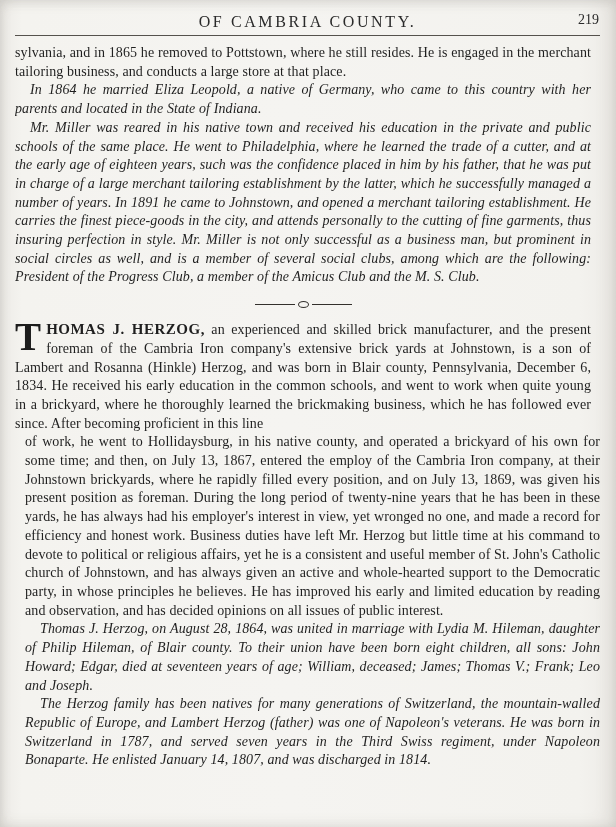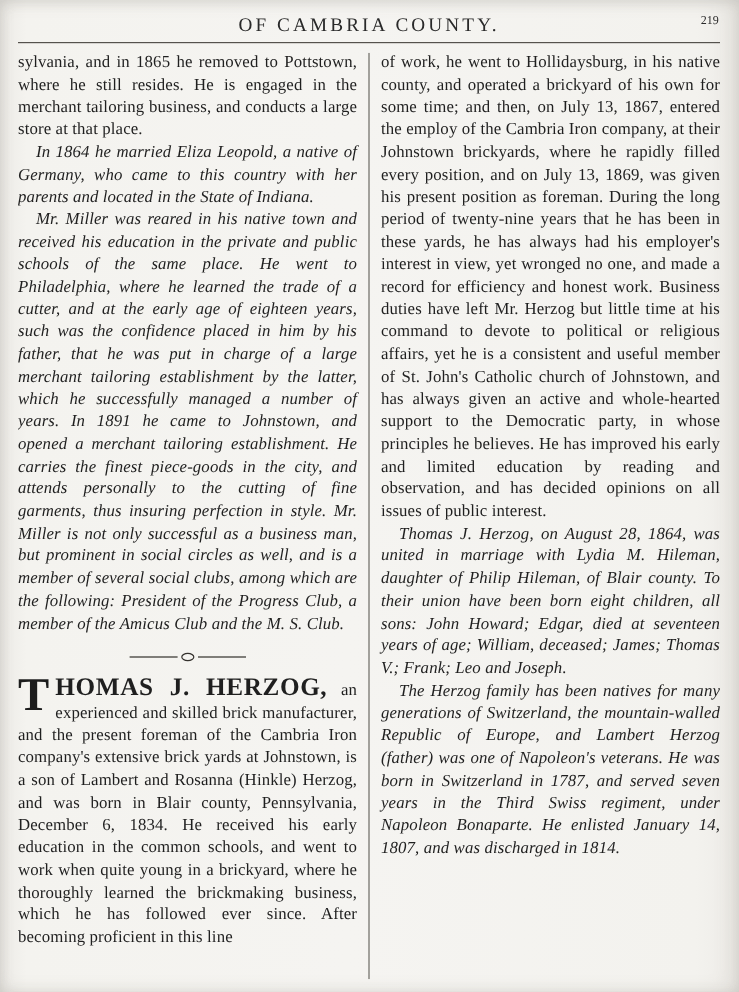--- a/index.html
+++ b/index.html
@@ -39,33 +39,34 @@
     top: 4px;
     text-align: center;
     font-size: 16px;
     letter-spacing: 2.6px;
     color: #2a2a2a;
   }
   .page-number {
     position: absolute;
     right: 1px;
     top: 3px;
-    font-size: 10px;
+    font-size: 14px;
     color: #2a2a2a;
   }
   .header-rule {
     height: 1px;
     background: #55524d;
     margin-top: 4px;
   }
   .columns {
     display: flex;
     margin-top: 8px;
     height: 772px;
     overflow: hidden;
+    flex-direction: column;
   }
   .column {
     flex: 1 1 0;
     text-align: justify;
     font-size: 14px;
     line-height: 18.7px;
     letter-spacing: 0.1px;
   }
   .column.left  { padding-right: 9px; }
   .column.right { padding-left: 10px; }
@@ -99,21 +100,21 @@
   .dropcap {
     float: left;
     font-size: 39px;
     line-height: 30px;
     font-weight: bold;
     margin: 2px 5px 0 0;
     color: #1c1c1c;
   }
   .article-name {
     font-weight: bold;
-    font-size: 21px;
+    font-size: 15px;
     letter-spacing: 0.5px;
   }
 </style>
 </head>
 <body>
 
 <div class="page">
 
   <header class="running-header">
     <span class="header-title">OF CAMBRIA COUNTY.</span>

